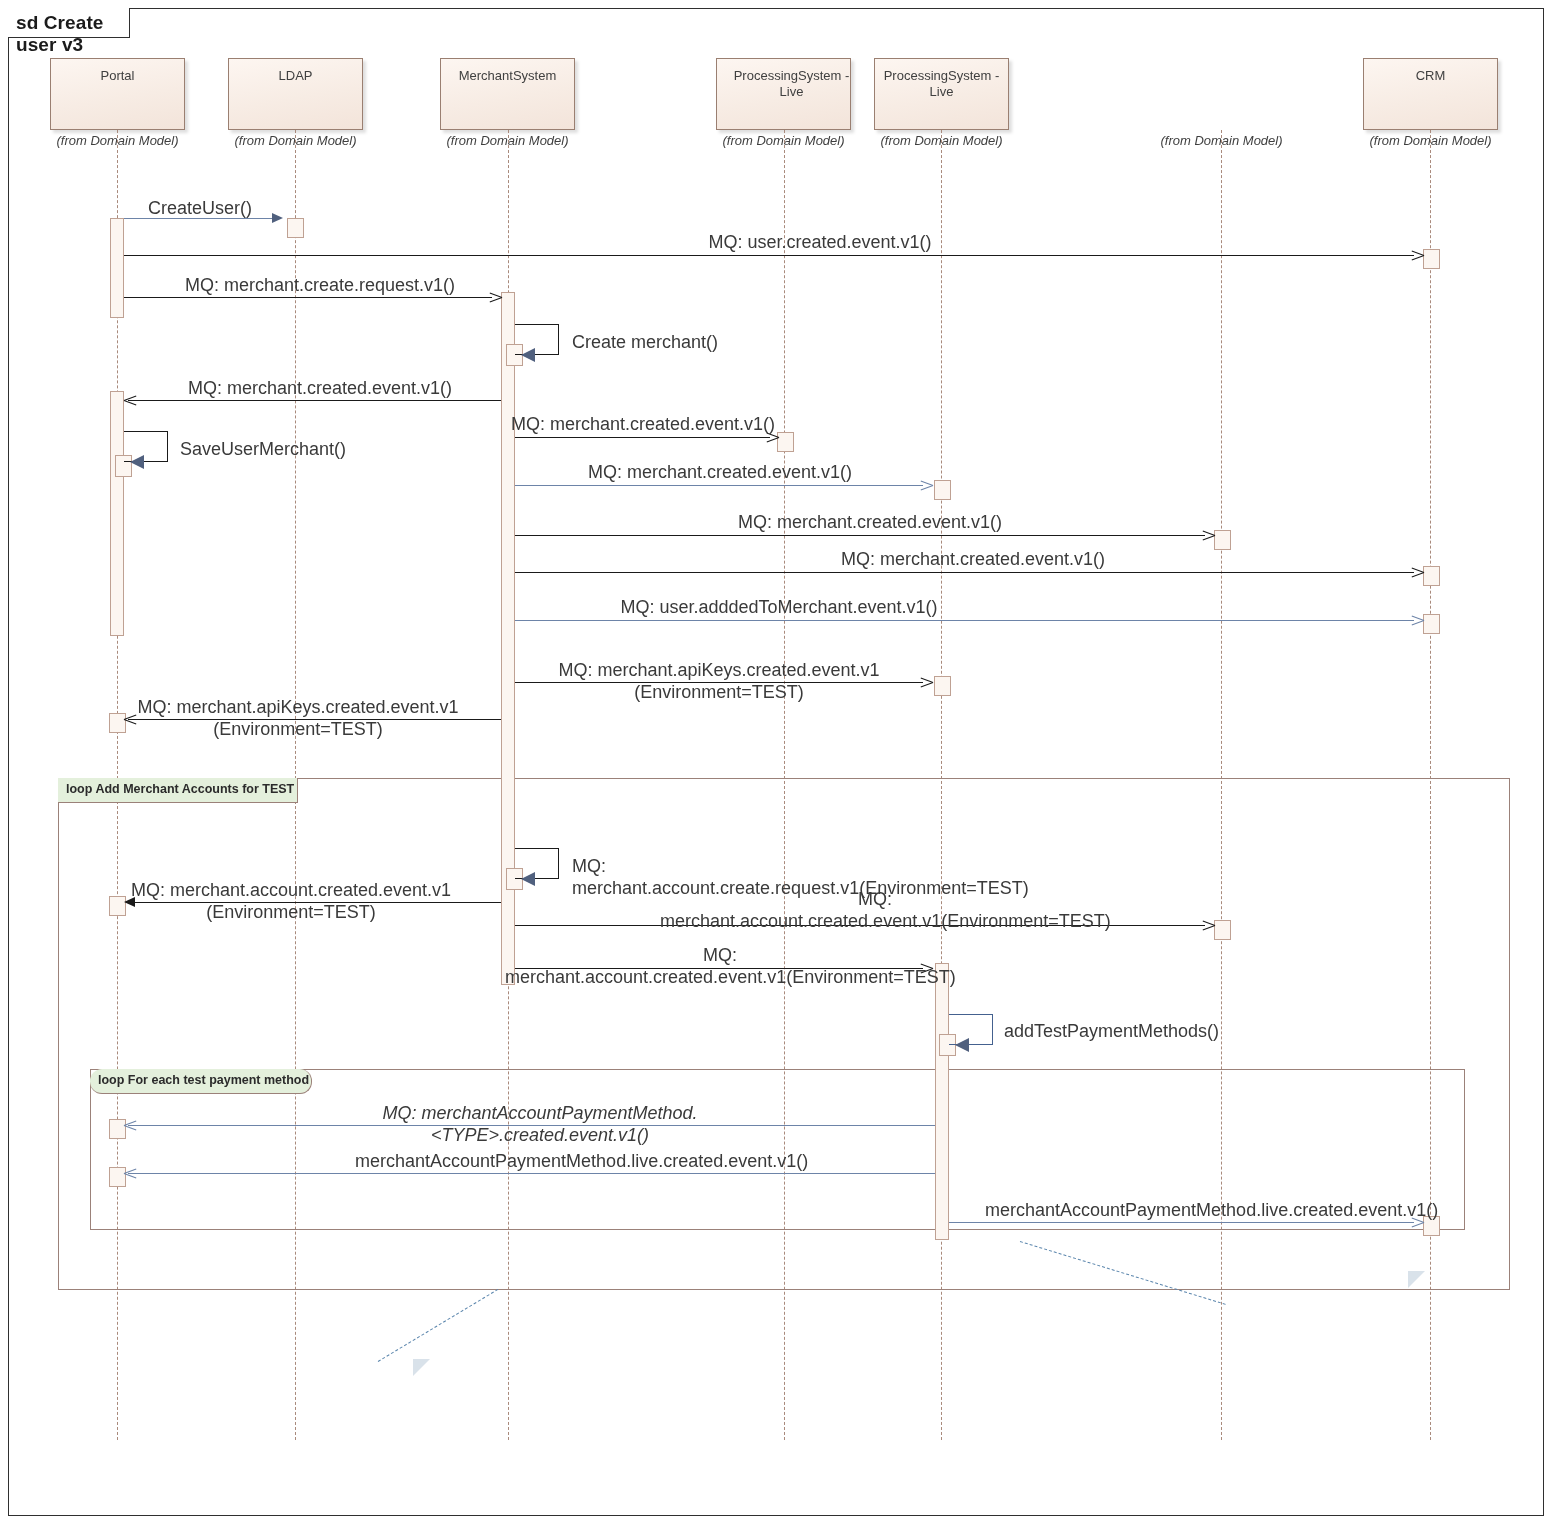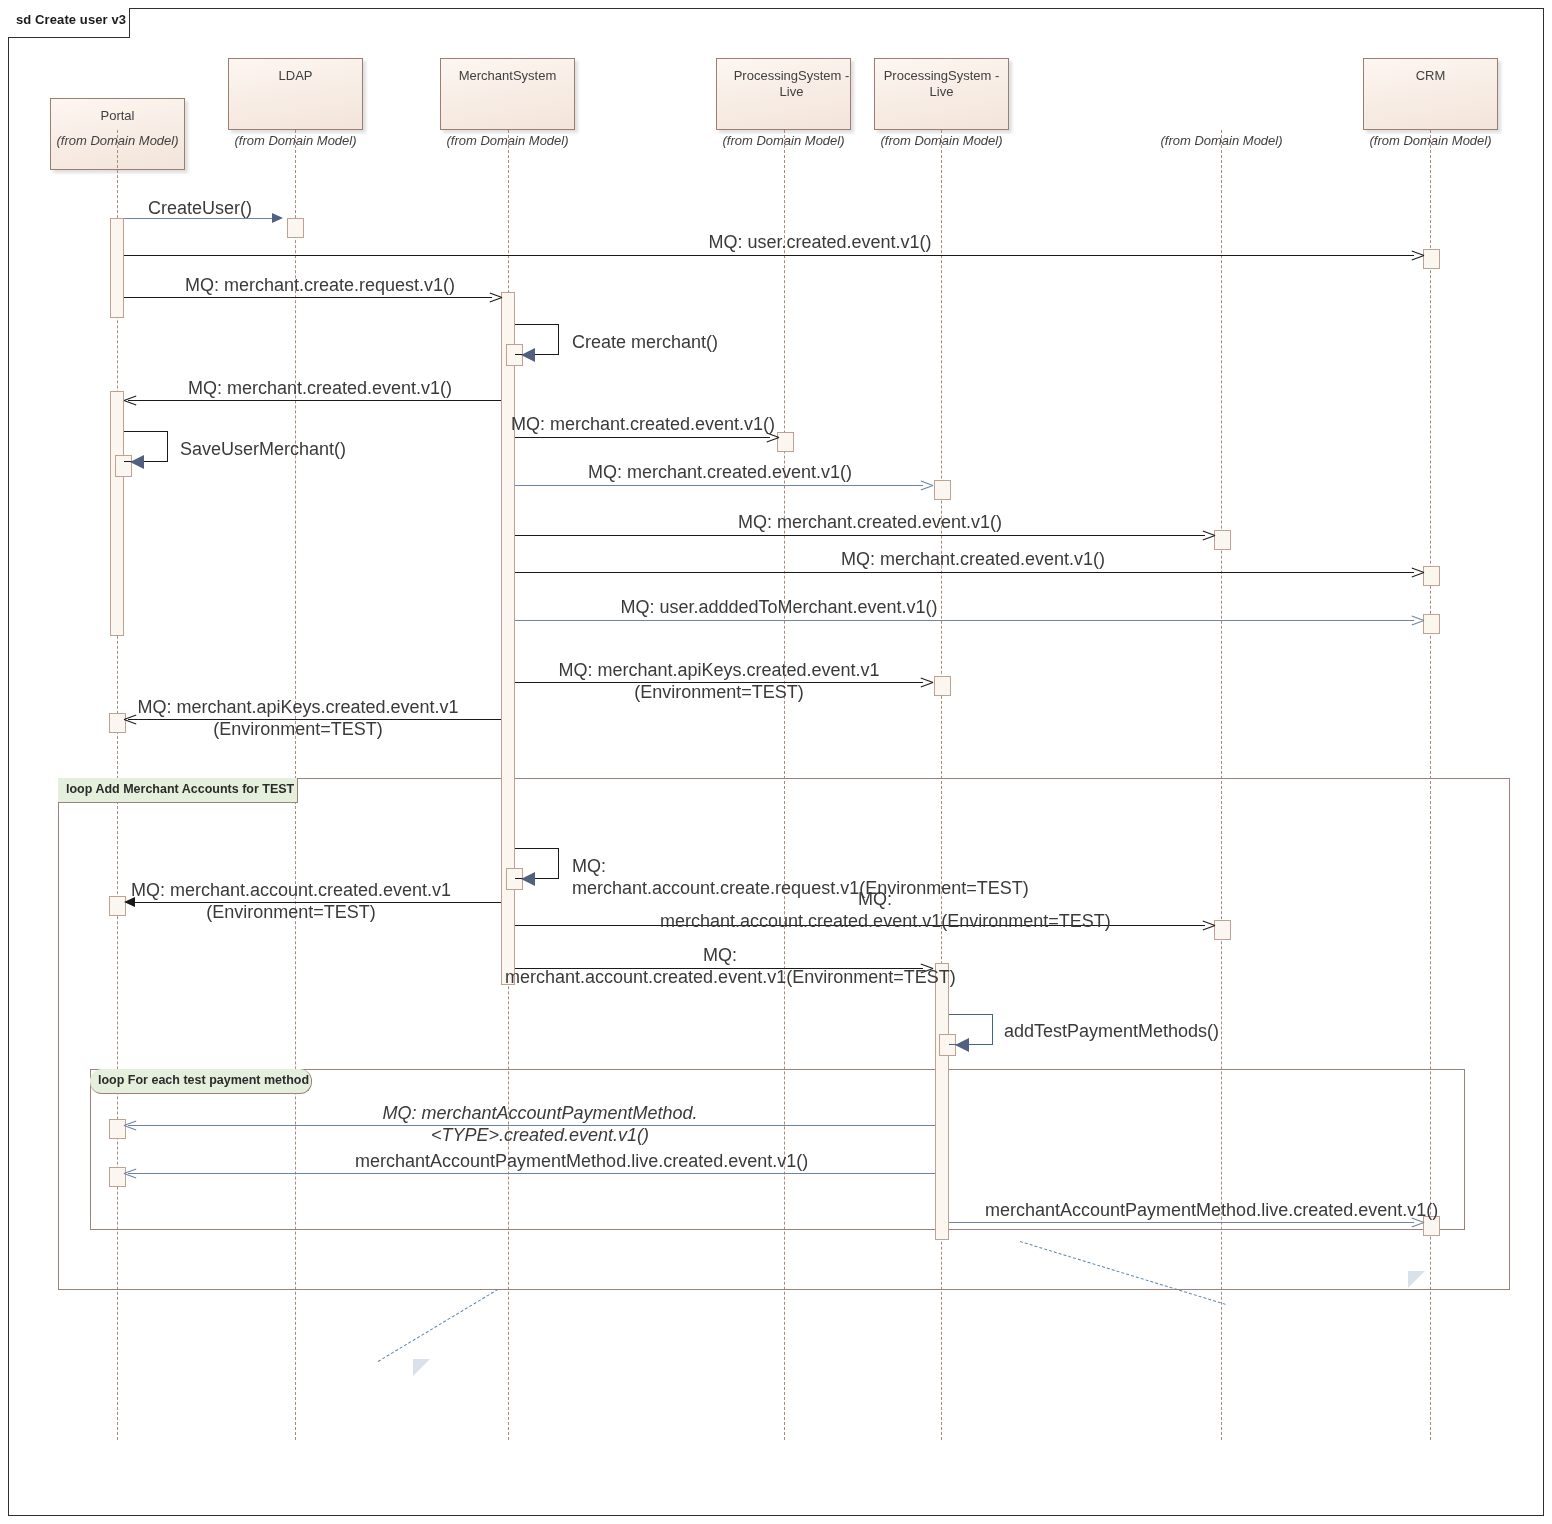--- a/index.html
+++ b/index.html
@@ -4,21 +4,21 @@
 <title>sd Create user v3</title>
 <style>
   html,body{margin:0;padding:0;background:#ffffff;}
   body{font-family:"Liberation Sans","DejaVu Sans",sans-serif;color:#3a3a3a;}
   #canvas{position:relative;width:1552px;height:1524px;background:#fff;overflow:hidden;}
 
   
   .sd-frame{position:absolute;border:1.5px solid #2f2f2f;box-sizing:border-box;}
   .sd-tab{position:absolute;box-sizing:border-box;background:#fff;
           border-right:1.5px solid #2f2f2f;border-bottom:1.5px solid #2f2f2f;
-          font-size:13px;font-weight:bold;color:#1b1b1b;
+          font-size:19px;font-weight:bold;color:#1b1b1b;
           padding:4px 0 0 8px;letter-spacing:.1px;}
   .sd-tab:after{content:"";position:absolute;right:-11px;top:-1px;width:22px;height:31px;
           background:#fff;border-bottom:1.5px solid #2f2f2f;
           transform:skewX(-24deg);transform-origin:bottom left;z-index:-1;}
 
   
   .ll-box{position:absolute;box-sizing:border-box;border:1px solid #9a7f71;
           background:linear-gradient(170deg,#fdf6f1 0%,#f7ece4 55%,#f3e4da 100%);
           box-shadow:3px 3px 3px rgba(0,0,0,.13);
           display:flex;align-items:flex-start;justify-content:center;
@@ -80,21 +80,21 @@
   .note-link{position:absolute;height:0;border-top:1.3px dashed #5b86ad;transform-origin:left center;}
 </style>
 </head>
 <body>
 
 <div id="canvas">
 
   <div class="sd-frame" style="left:8px;top:8px;width:1536px;height:1508px;"></div>
   <div class="sd-tab" style="left:8px;top:8px;width:122px;height:30px;">sd Create user v3</div>
 
-  <div class="ll-box" style="left:50px;top:58px;width:135px;height:72px;margin-top:40px;">
+  <div class="ll-box" style="left:50px;top:58px;width:135px;height:72px;">
     <span>Portal</span>
     </div>
   <div class="ll-sub" style="left:35px;top:133px;width:165px;">(from Domain Model)</div>
   <div class="ll-dash" style="left:117px;top:130px;height:1310px;"></div>
 
   <div class="ll-box" style="left:228px;top:58px;width:135px;height:72px;">
     <span>LDAP</span>
     </div>
   <div class="ll-sub" style="left:213px;top:133px;width:165px;">(from Domain Model)</div>
   <div class="ll-dash" style="left:295px;top:130px;height:1310px;"></div>

